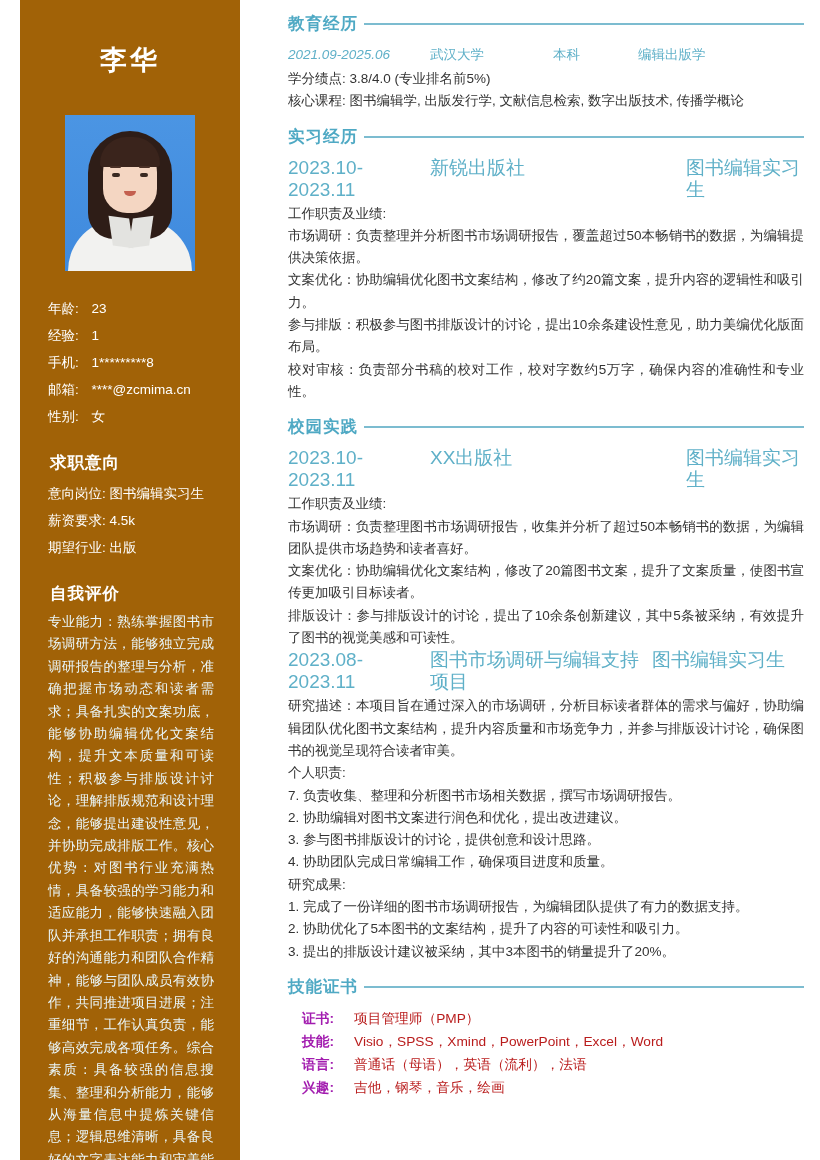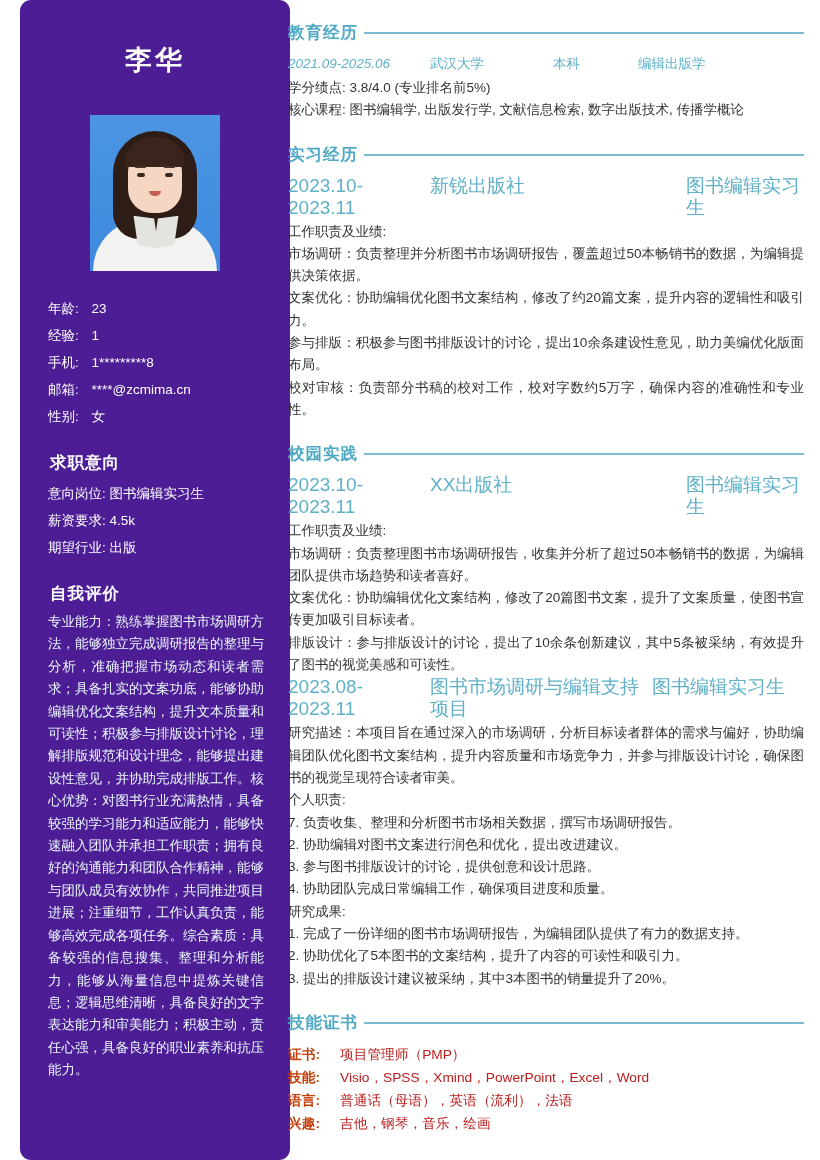--- a/index.html
+++ b/index.html
@@ -6,24 +6,23 @@
   html, body {
     width:820px; height:1160px;
     background:#ffffff;
     font-family:"Liberation Sans","DejaVu Sans",sans-serif;
     overflow:hidden;
   }
   .page { position:relative; width:820px; height:1160px; background:#fff; overflow:hidden; }
 
   
   .sidebar {
-    position:absolute; left:20px; top:0; width:270px; height:1160px;
-    background:#4c1d95;
+    position:absolute; left:20px; top:0; width:220px; height:1160px;
+    background:#a16207;
     overflow:hidden;
-    border-radius:11px;
   }
   .name {
     color:#ffffff; font-size:27px; font-weight:bold; text-align:center;
     letter-spacing:3px; margin-top:42px;
   }
   .photo-wrap {
     width:130px; height:156px; margin:37px auto 0;
     background:#3f8fe0; overflow:hidden; position:relative;
   }
   
@@ -82,21 +81,21 @@
   .self-text {
     color:#eaf7fb; font-size:13.5px; line-height:22.4px;
     margin:6px 26px 0 28px; text-align:justify;
   }
 
   
   .main { position:absolute; left:288px; top:0; width:516px; }
   .section { margin-bottom:0; }
   .sec-head {
     display:flex; align-items:center; gap:6px;
-    margin-top:22px; margin-bottom:9px;justify-content:center;
+    margin-top:13px; margin-bottom:9px;justify-content:center;
   }
   .sec-head .t {
     color:#4fa9c4; font-size:16.5px; font-weight:bold; letter-spacing:1px; white-space:nowrap;
   }
   .sec-head .rule { flex:1; height:2px; background:#7cbcd0; }
 
   .meta-row {
     display:flex; color:#5fb0c8; font-size:13.5px; line-height:22px; margin-bottom:2px;
   }
   .meta-row .c1 { width:142px;font-style:italic; }
@@ -112,21 +111,21 @@
   .meta-row2 .role { text-align:left; width:118px; }
   .meta-row2.research .org { flex:none; width:222px; }
   .meta-row2.research .role { width:auto; }
 
   .body-line {
     color:#333333; font-size:13.5px; line-height:22.3px; text-align:justify;
   }
 
   .kv-list { margin-top:5px; }
   .kv { display:flex; font-size:13.7px; line-height:23px; }
-  .kv .k { color:#c2410c; font-weight:bold; width:52px; flex:none; }
+  .kv .k { color:#a21caf; font-weight:bold; width:52px; flex:none;margin-left:14px; }
   .kv .v { color:#b91c1c;text-align:right; }
 </style>
 </head>
 <body>
 
 <div class="page">
 
   <aside class="sidebar">
     <div class="name">李华</div>
 

